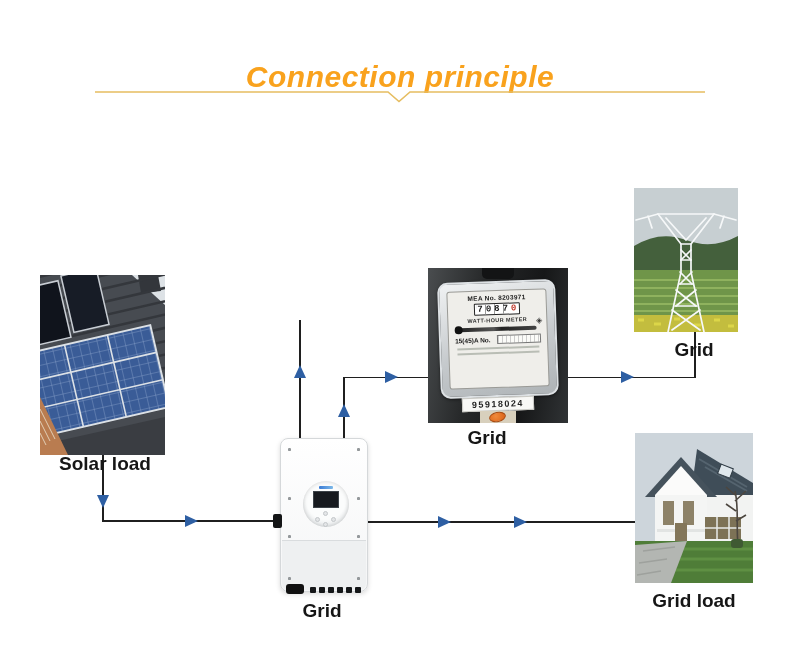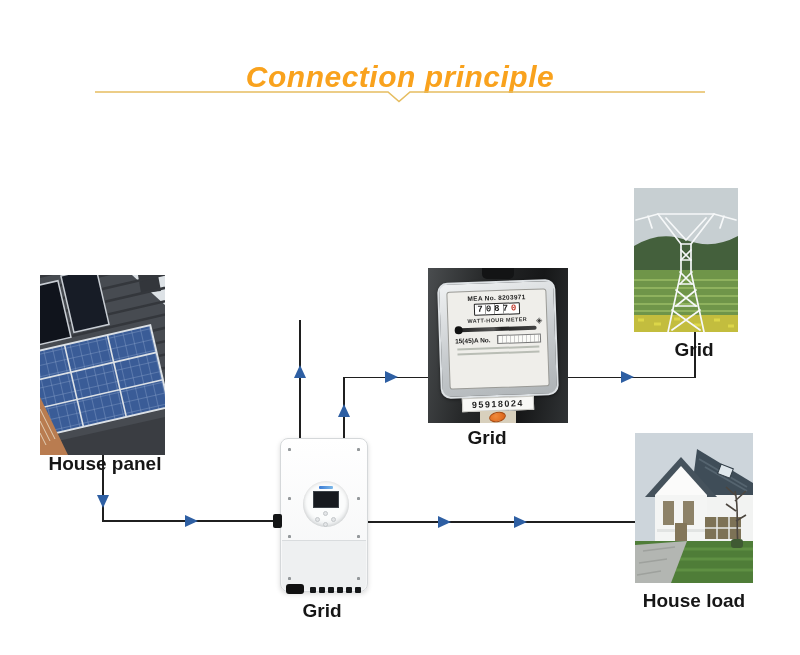--- a/index.html
+++ b/index.html
@@ -145,21 +145,21 @@
     <g transform="rotate(-13 62 90)">
       <rect x="2" y="-2" width="36" height="58" fill="#10141c" stroke="#c8cdd3" stroke-width="1.5"></rect>
       <rect x="42" y="-6" width="36" height="58" fill="#171c26" stroke="#c8cdd3" stroke-width="1.5"></rect>
       <rect x="-14" y="62" width="132" height="84" fill="url(#pvgrid)" stroke="#dce1e6" stroke-width="2"></rect>
       <path d="M30,62 V146 M74,62 V146 M-14,90 H118 M-14,118 H118" stroke="#dce1e6" stroke-width="1.6"></path>
     </g>
     <polygon points="0,170 125,142 125,180 0,180" fill="#3a3d42"></polygon>
     <polygon points="0,122 28,180 0,180" fill="#b97c50"></polygon>
     <path d="M0,134 L15,164 M0,146 L10,166 M0,158 L6,170" stroke="#e2cdb4" stroke-width="1"></path>
   </svg>
-  <div class="lbl" style="left:25px;top:453px;width:160px;">House panel</div>
+  <div class="lbl" style="left:25px;top:453px;width:160px;">Solar load</div>
 
 
   <div class="photo meter">
     <div class="meter-clamp"></div>
     <div class="meter-body">
       <div class="meter-face">
         <div class="m-header">MEA No. 8203971</div>
         <div class="m-regline">
           <span class="m-reg">
               <span class="m-reg-digits">7087</span>
@@ -250,15 +250,15 @@
     <rect x="40" y="90" width="12" height="22" fill="#83765a"></rect>
     <rect x="70" y="84" width="36" height="22" fill="#7d7256"></rect>
     <path d="M82,84 V106 M94,84 V106 M70,95 H106" stroke="#e8eae9" stroke-width="1.5"></path>
     <rect y="108" width="118" height="42" fill="#4f7d38"></rect>
     <path d="M0,116 H118 M0,126 H118 M0,137 H118" stroke="#5f9043" stroke-width="3"></path>
     <polygon points="0,112 52,108 36,150 0,150" fill="#b3b6b2"></polygon>
     <path d="M8,118 L40,114 M4,130 L32,126 M2,142 L26,138" stroke="#9ea19d" stroke-width="1.5"></path>
     <path d="M103,112 C101,92 104,74 100,58 M100,62 l-9,-8 M100,68 l11,-10 M101,78 l-10,-7 M101,88 l10,-6" stroke="#4c463f" stroke-width="1.6" fill="none"></path>
     <rect x="96" y="106" width="12" height="9" fill="#3f5a33" rx="3"></rect>
   </svg>
-  <div class="lbl" style="left:624px;top:590px;width:140px;">House load</div>
+  <div class="lbl" style="left:624px;top:590px;width:140px;">Grid load</div>
 
 </div>
 
 </body></html>

